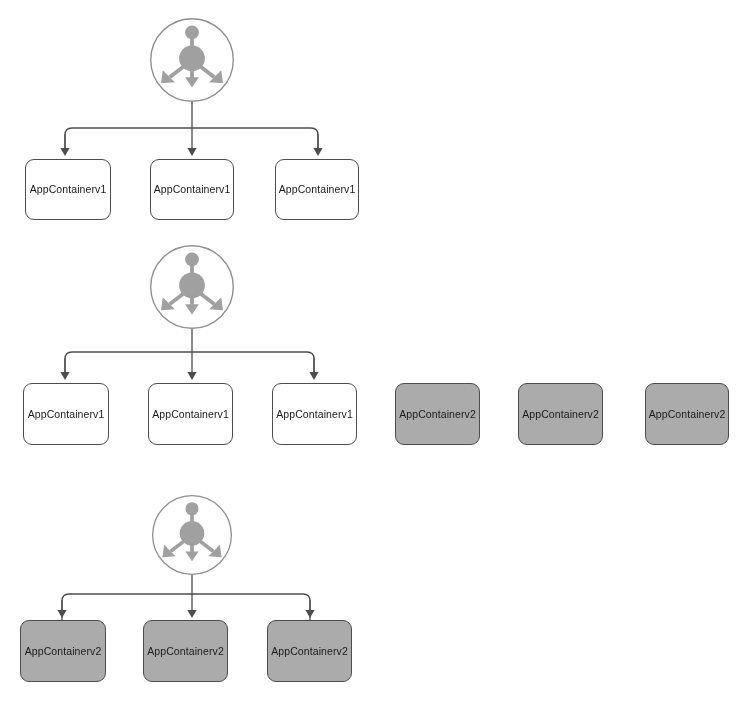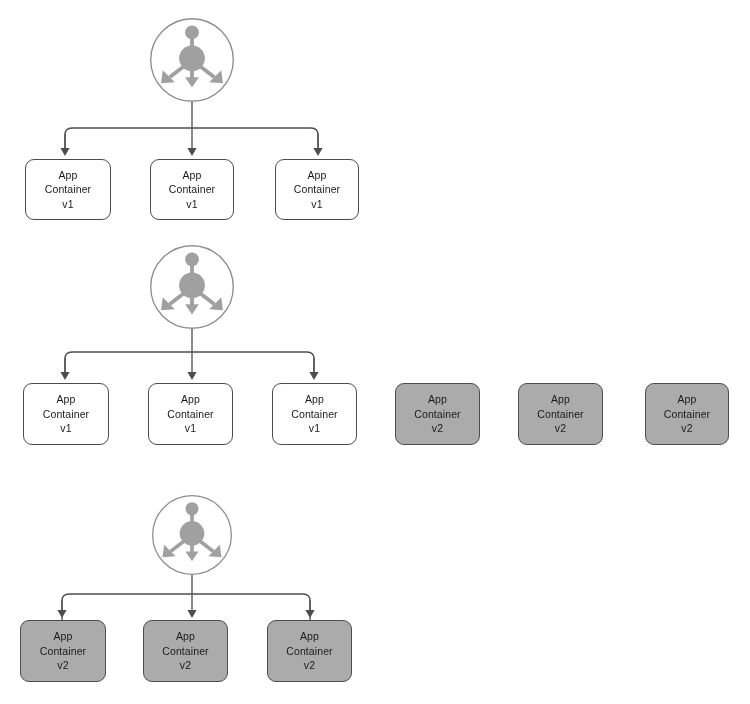--- a/index.html
+++ b/index.html
@@ -24,21 +24,20 @@
     width: 750px;
     height: 704px;
     pointer-events: none;
   }
   .node-box {
     position: absolute;
     box-sizing: border-box;
     border: 1.4px solid #4d4d4d;
     border-radius: 9px;
     display: flex;
-    flex-direction: column;
     align-items: center;
     justify-content: center;
     font-size: 10.5px;
     line-height: 14.5px;
     color: #1a1a1a;
     text-align: center;
     letter-spacing: 0.1px;
   }
   .node-box.v1 {
     background: #ffffff;

